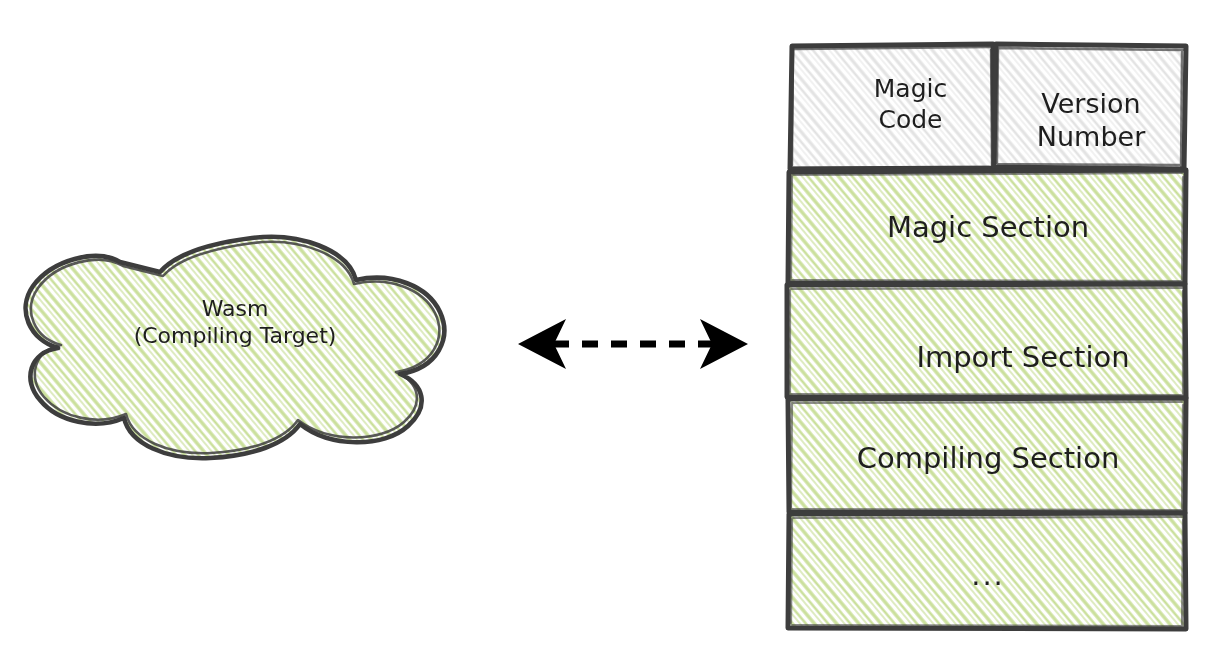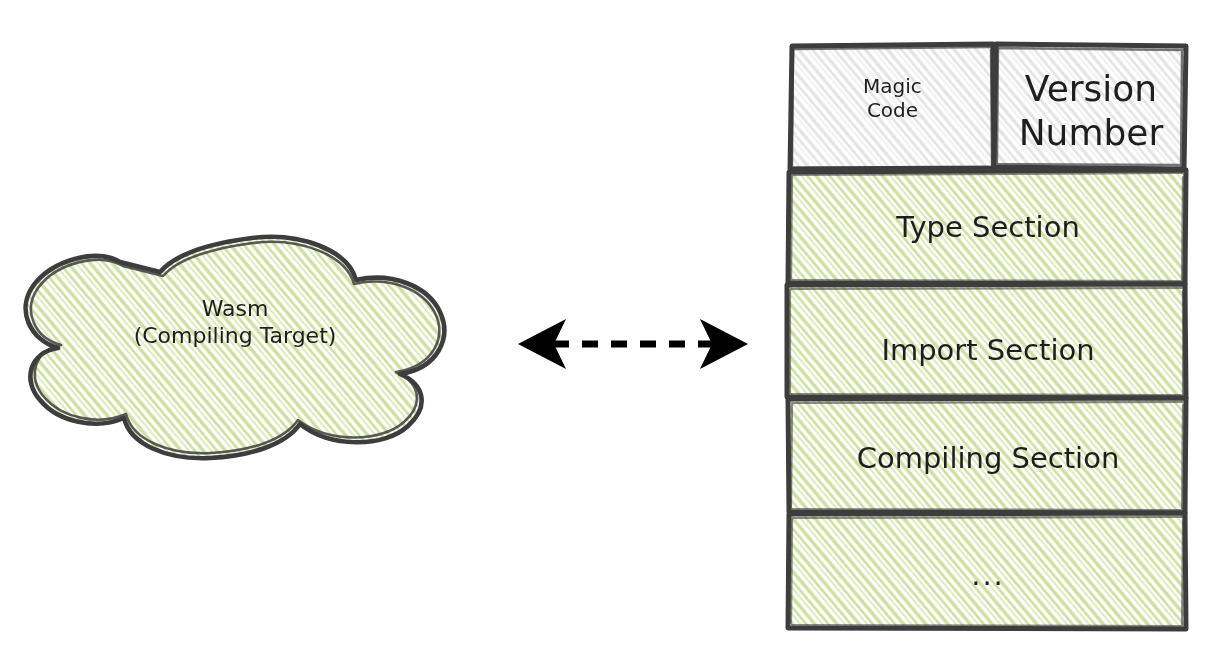--- a/index.html
+++ b/index.html
@@ -39,37 +39,38 @@
     top: 296px;
     width: 350px;
     font-size: 22px;
   }
 
   
   #magic-code-label {
     left: 795px;
     top: 74px;
     width: 195px;
-    font-size: 20px;
+    font-size: 25px;
+    padding-left: 18px;
   }
   #version-number-label {
     left: 996px;
-    top: 67px;
+    top: 88px;
     width: 190px;
-    font-size: 36px;
+    font-size: 27px;
   }
 
   
   .section-label {
     left: 790px;
     width: 396px;
     font-size: 29px;
   }
   #type-section-label    { top: 210px; }
-  #import-section-label  { top: 333px; }
+  #import-section-label  { top: 340px; margin-left: 35px; }
   #function-section-label{ top: 441px; }
   #more-section-label    { top: 558px; font-size: 29px; letter-spacing: 2px; }
 </style>
 </head>
 <body>
 
 <svg id="canvas" viewBox="0 0 1226 662">
   <defs>
 
     <pattern id="greenHatch" width="17" height="17" patternTransform="rotate(-40)" patternUnits="userSpaceOnUse">
@@ -184,19 +185,19 @@
 
 <div class="label" id="cloud-label">Wasm
 (Compiling Target)</div>
 
 <div class="label" id="magic-code-label">Magic
 Code</div>
 
 <div class="label" id="version-number-label">Version
 Number</div>
 
-<div class="label section-label" id="type-section-label">Type Section</div>
+<div class="label section-label" id="type-section-label">Magic Section</div>
 
 <div class="label section-label" id="import-section-label">Import Section</div>
 
 <div class="label section-label" id="function-section-label">Compiling Section</div>
 
 <div class="label section-label" id="more-section-label">...</div>
 
 </body></html>

